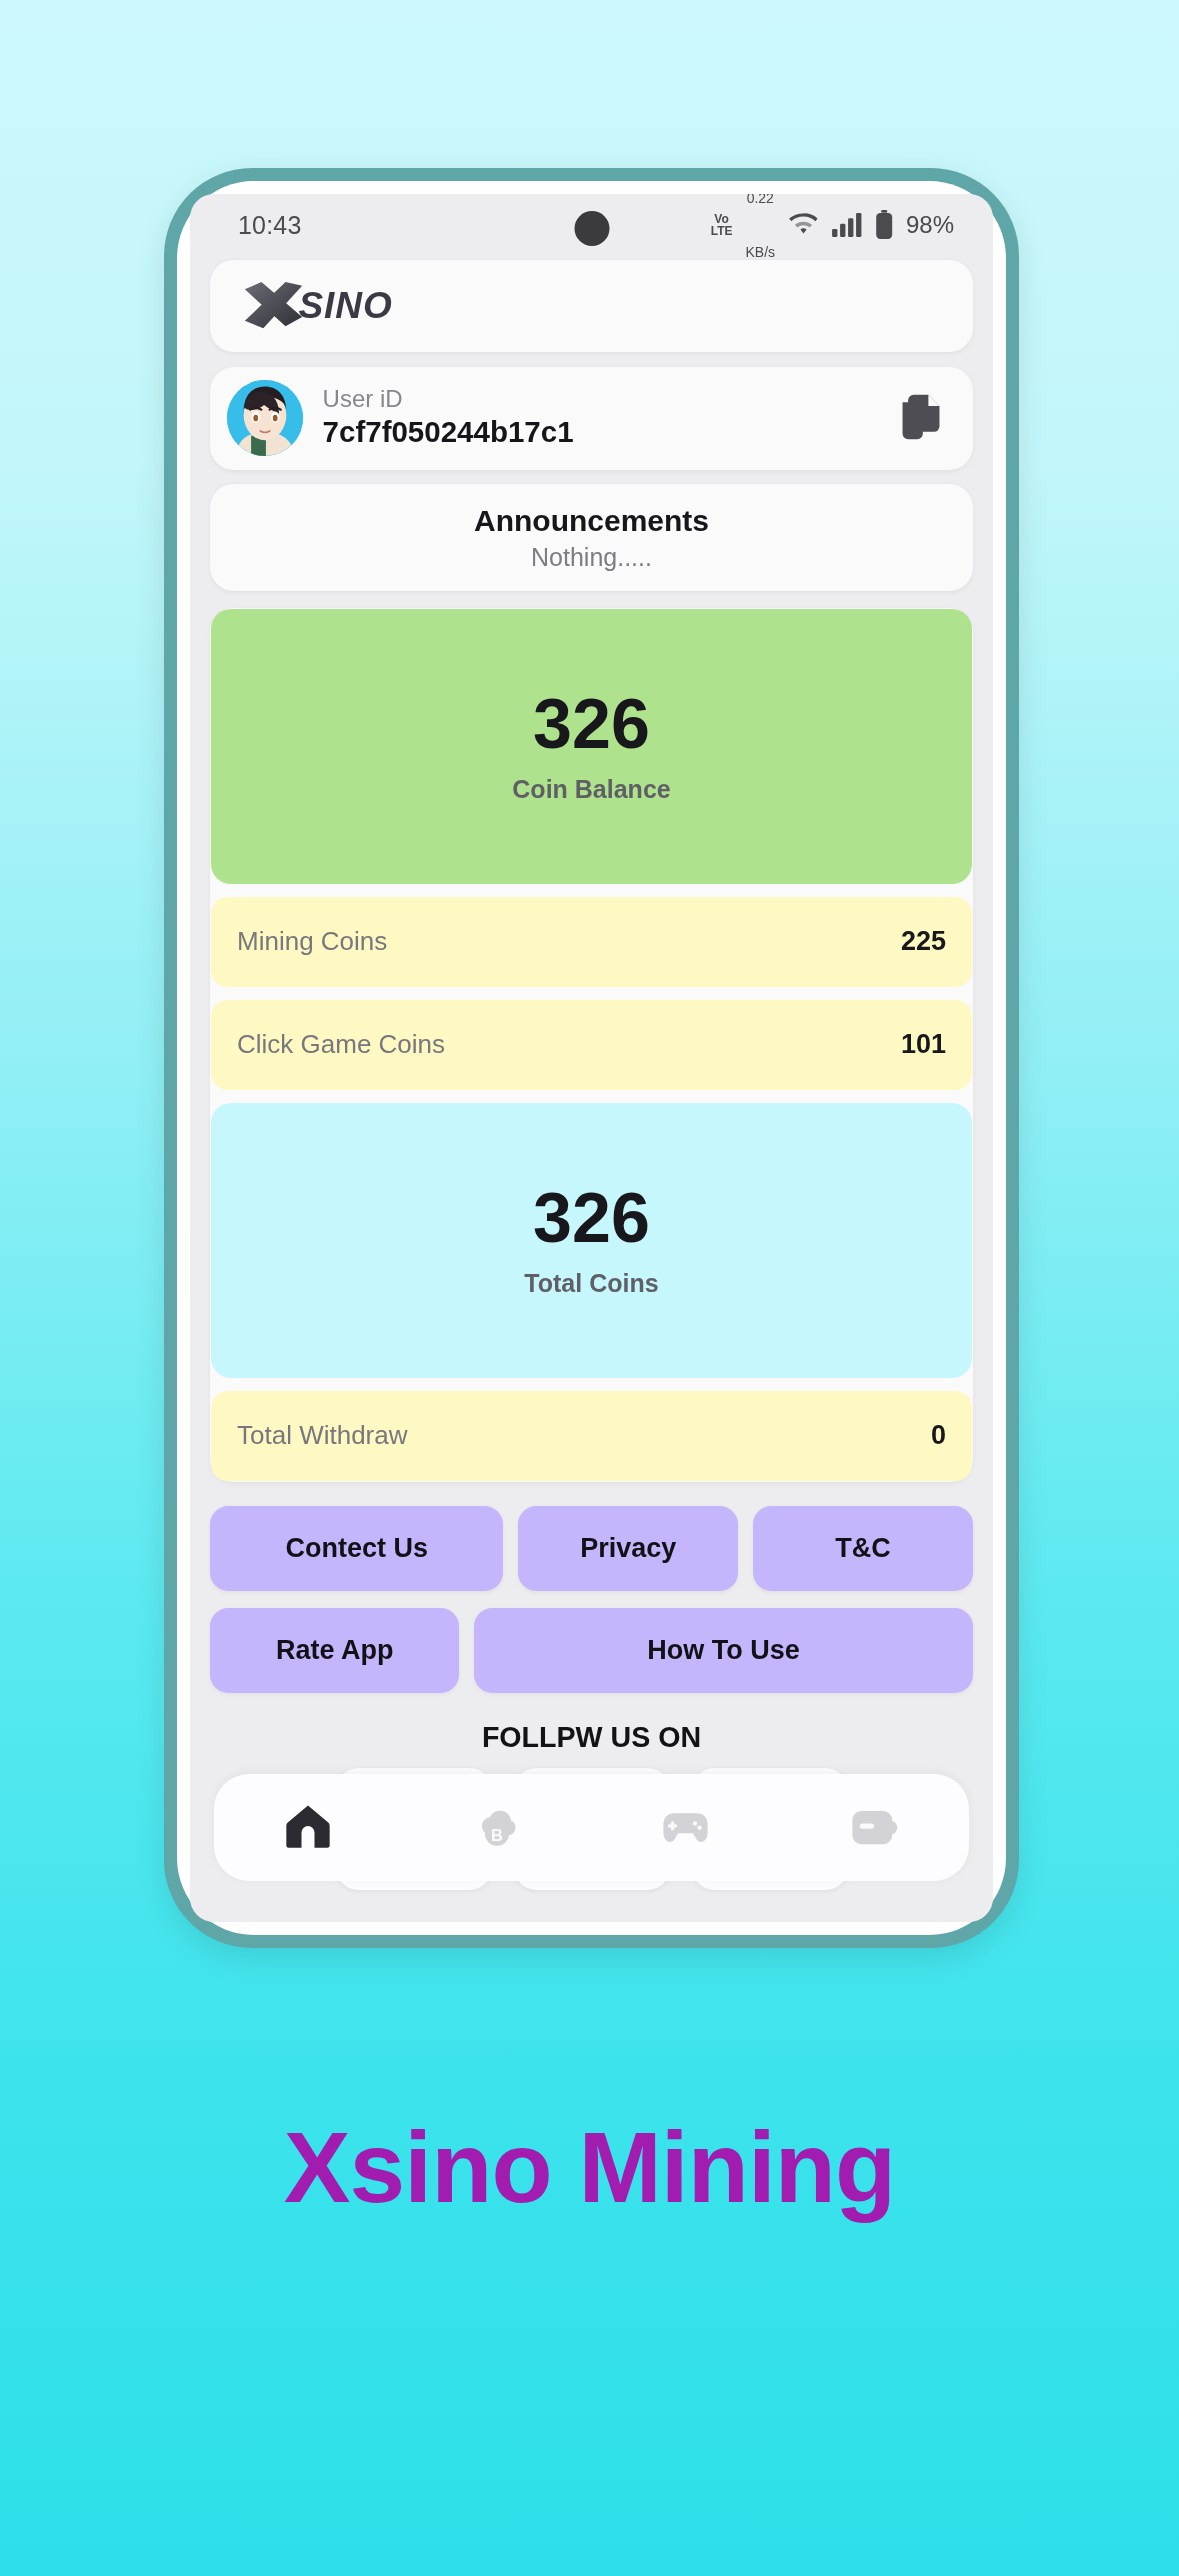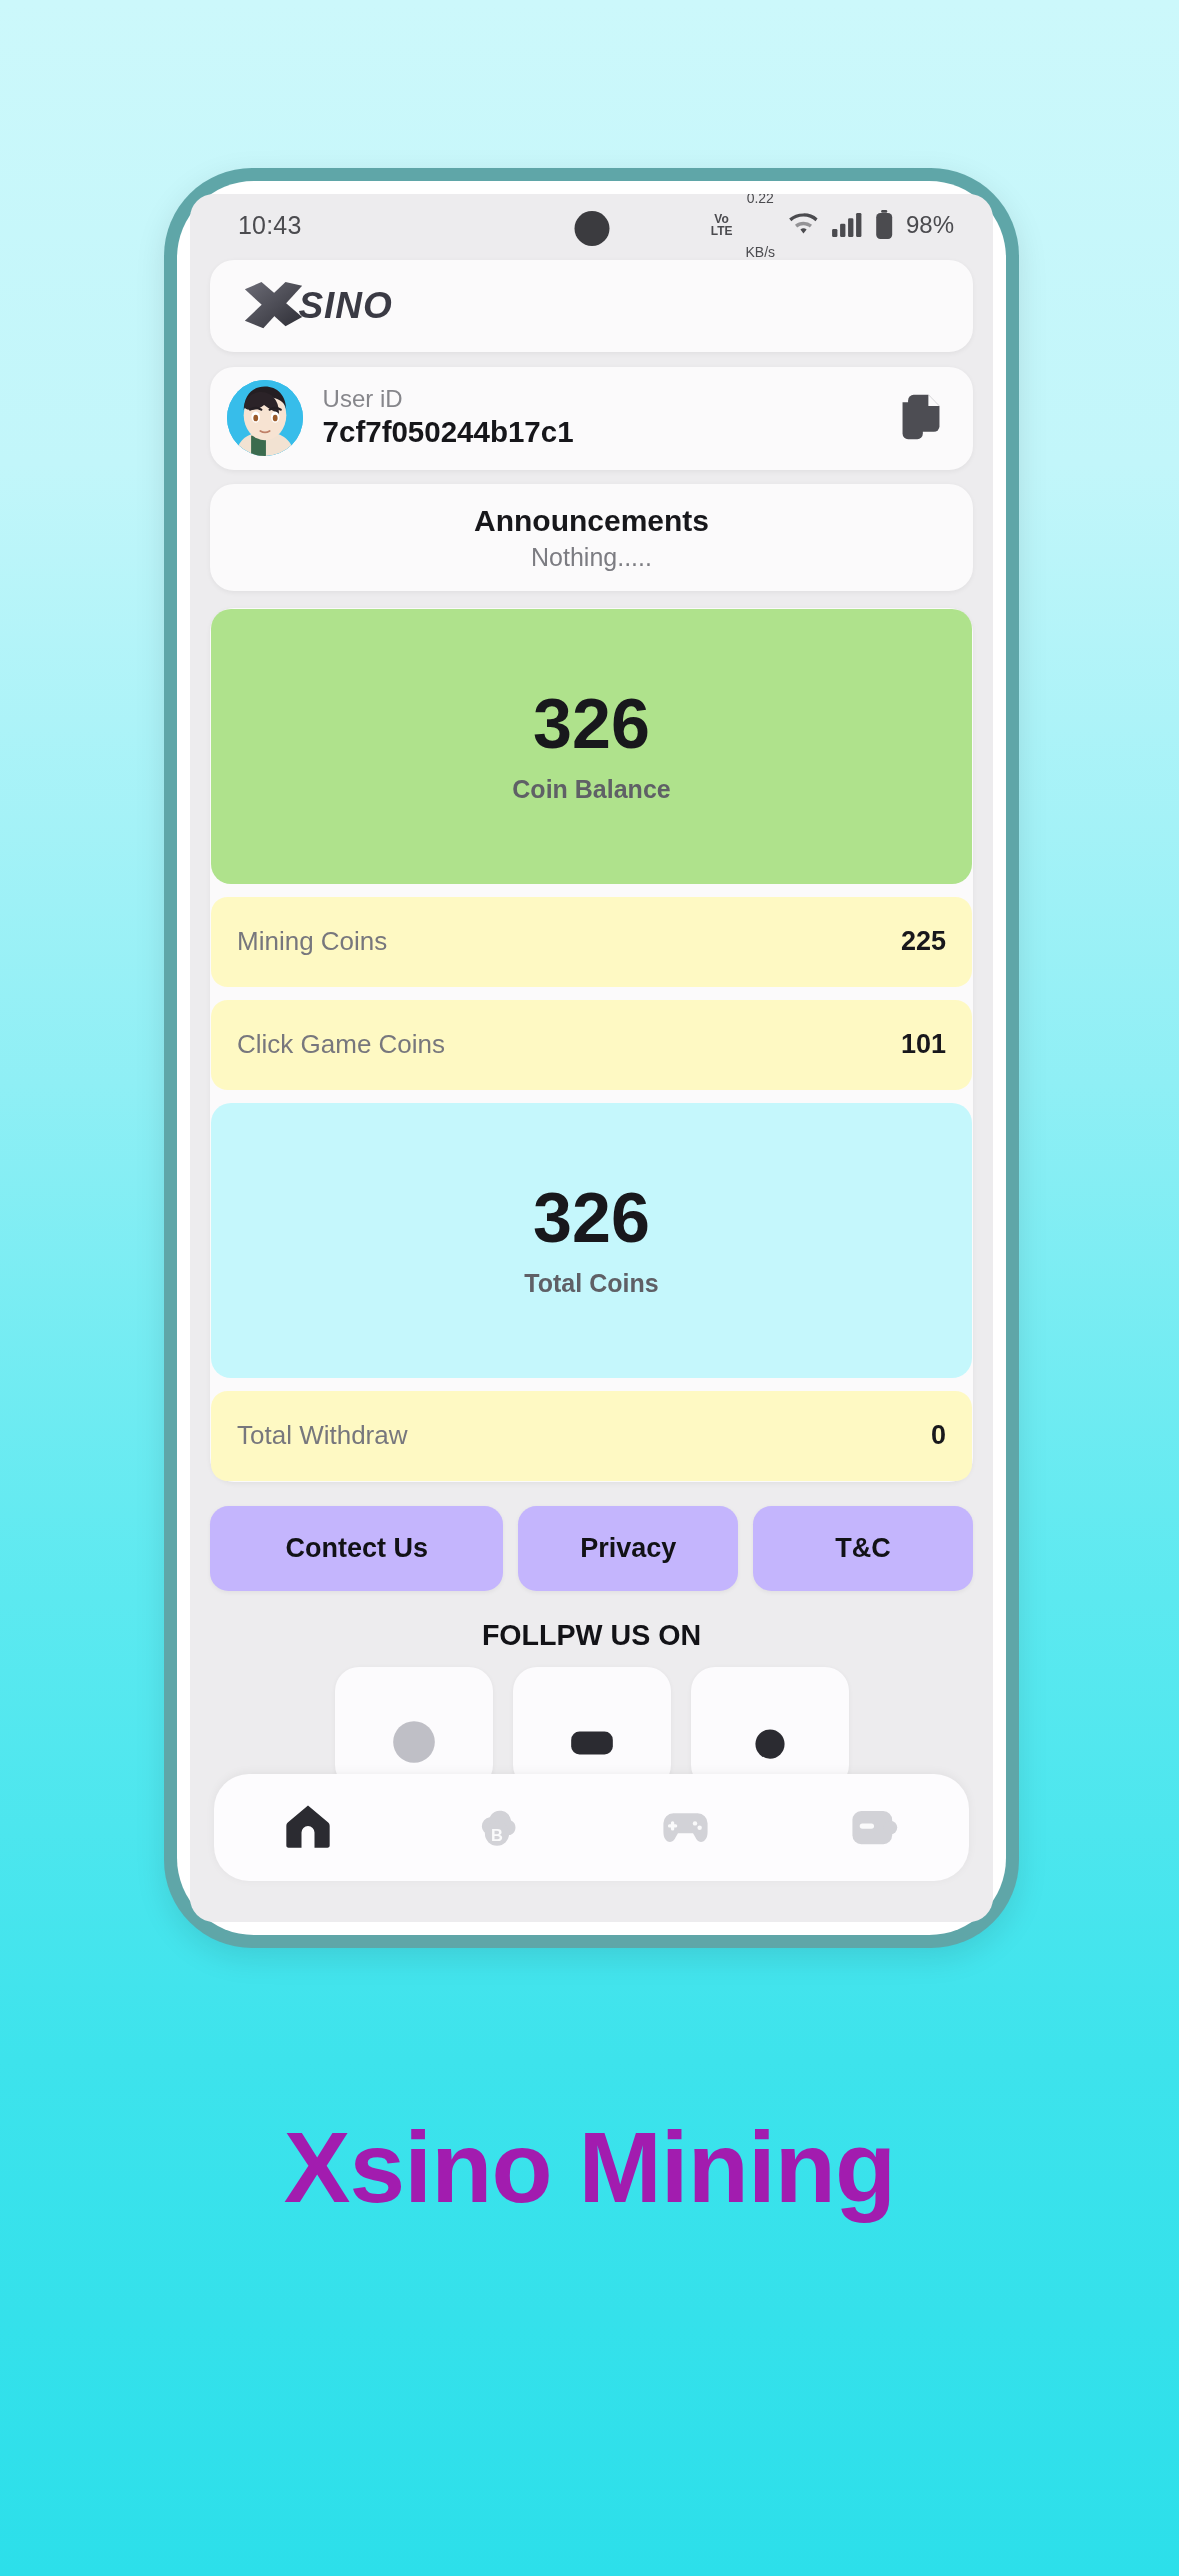--- a/index.html
+++ b/index.html
@@ -314,20 +314,24 @@
             <span class="stat-val">0</span>
           </div>
         </div>
 
         <div id="links-area">
           <div class="btn-row">
             <div class="lbtn flex-2">Contect Us</div>
             <div class="lbtn flex-15">Privacy</div>
             <div class="lbtn flex-15">T&amp;C</div>
           </div>
+          <div class="btn-row">
+            <div class="lbtn flex-1">Rate App</div>
+            <div class="lbtn flex-2">How To Use</div>
+          </div>
         </div>
 
         <div id="follow-title">FOLLPW US ON</div>
         <div id="social-row">
           <div class="social-card">
             <span>
               <svg width="50" height="50" viewBox="0 0 24 24" fill="#BFBFC6">
                 <circle cx="12" cy="12" r="10"></circle>
               </svg>
             </span>

